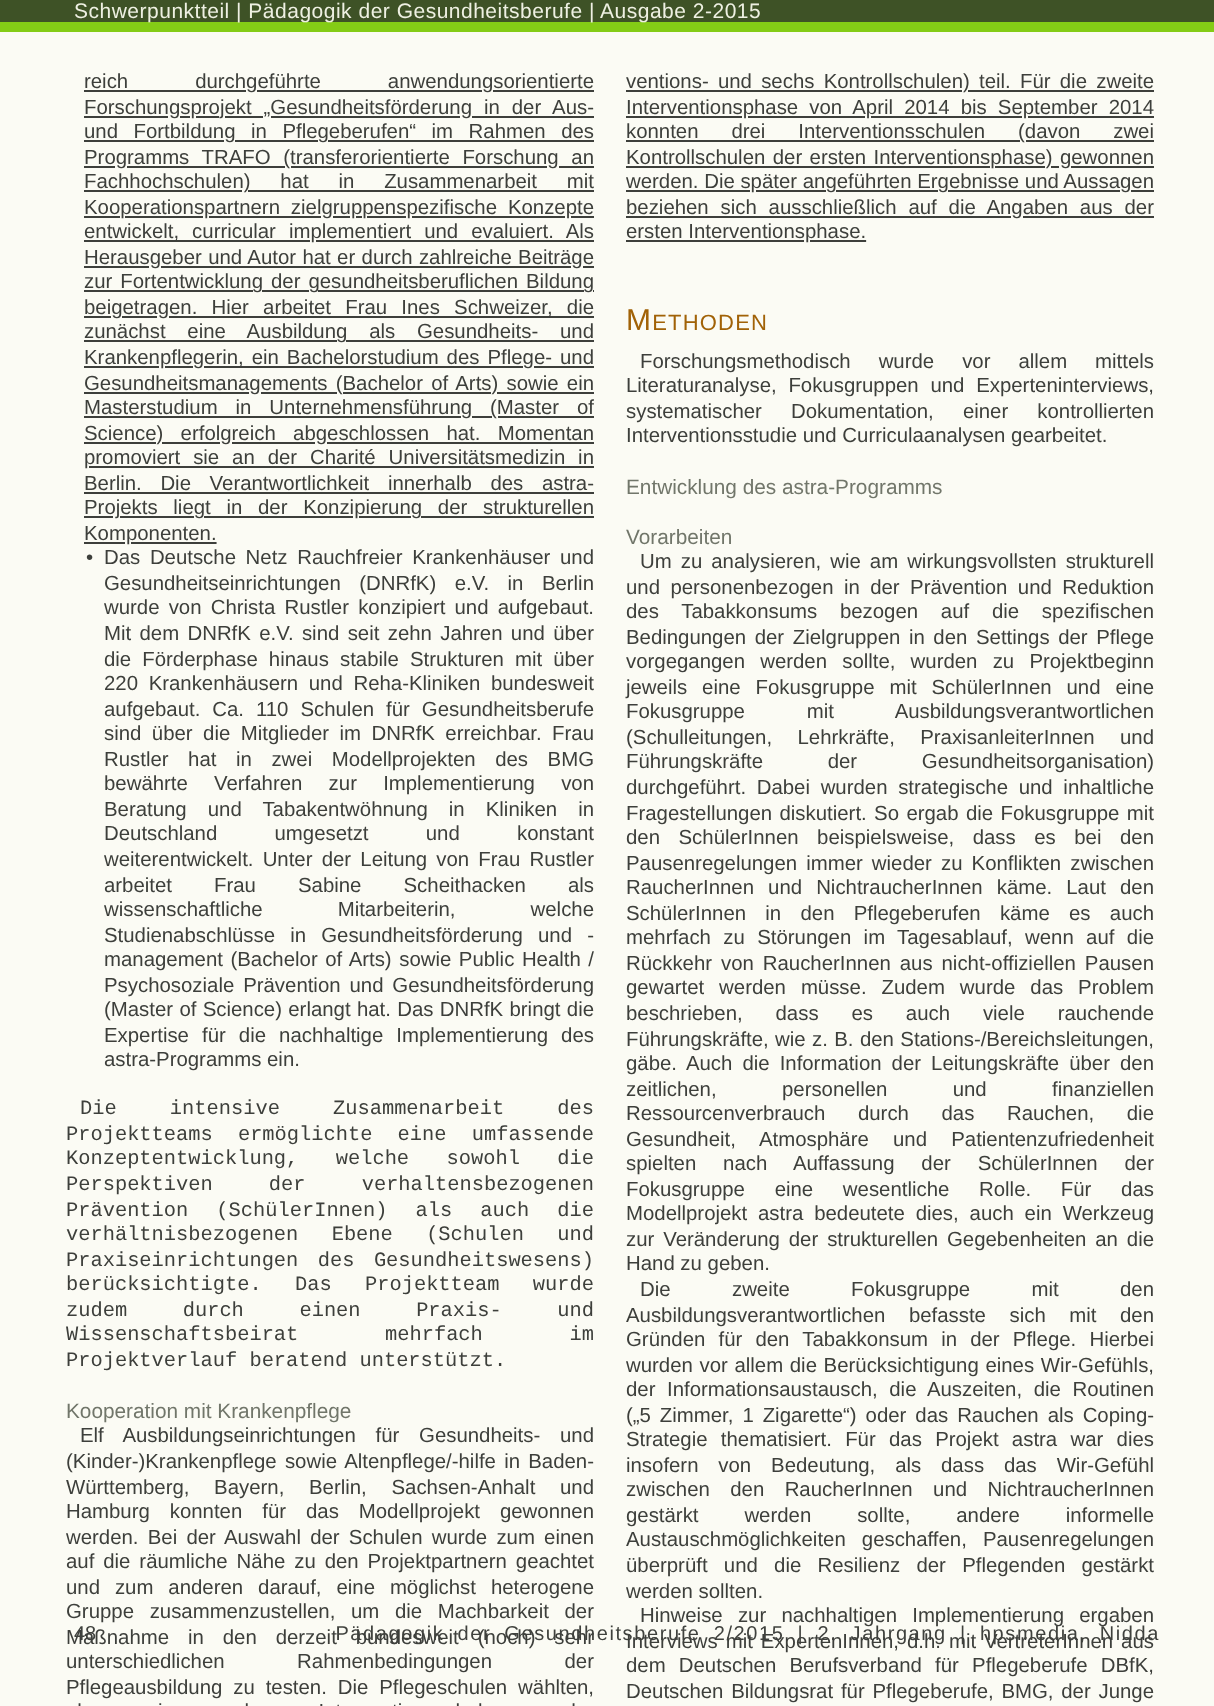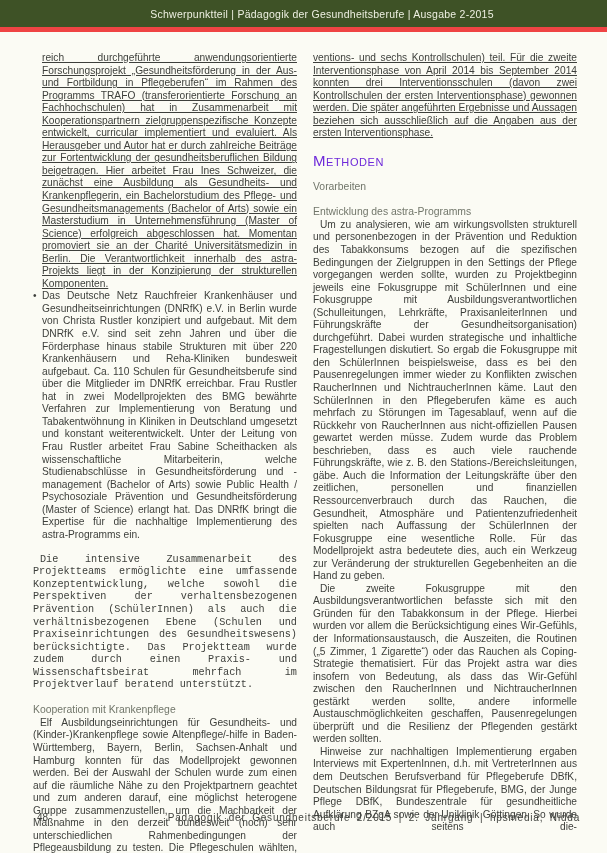--- a/index.html
+++ b/index.html
@@ -9,27 +9,26 @@
   .page {
     position: relative;
     width: 607px;
     height: 853px;
     background: #fbfbf4;
     overflow: hidden;
   }
 
   
   .header-bar {
-    height: 32px;
+    height: 16px;
     background: #3e5226;
-    border-bottom: 5px solid #ef4444;
+    border-bottom: 5px solid #84cc16;
     display: flex;
     align-items: center;
     padding-left: 37px;
-    justify-content: center;
   }
   .header-bar .header-text {
     color: #eef0e2;
     font-size: 10.5px;
     letter-spacing: 0.25px;
   }
 
   
   .content {
     display: flex;
@@ -43,36 +42,36 @@
     font-size: 10.2px;
     line-height: 12.55px;
     text-align: justify;
     hyphens: auto;
     -webkit-hyphens: auto;
   }
 
   .para { text-indent: 7px; }
   .para.no-indent { text-indent: 0; text-decoration: underline; }
   .list-block { margin-left: 9px; }
-  .bullet-item { position: relative; }
+  .bullet-item { position: relative; margin-left: 10px; }
   .bullet-item::before {
     content: "\2022";
     position: absolute;
     left: -9px;
     top: 0;
   }
   .flush-last { text-align-last: justify; }
 
   .section-heading {
     font-variant: small-caps;
     font-size: 15px;
     line-height: 16px;
-    color: #6d28d9;
+    color: #a16207;
     letter-spacing: 0.6px;
-    margin-top: 13px;
+    margin-top: 29px;
     margin-bottom: 7px;
     text-align: left;
     text-indent: 0;
   }
   .subsection-heading {
     color: #71766a;
     font-size: 10.4px;
     margin-top: 12.5px;
     text-align: left;
     text-indent: 0;
@@ -118,22 +117,23 @@
       </div>
       <div class="para gap-before">Die intensive Zusammenarbeit des Projektteams ermöglichte eine umfassende Konzeptentwicklung, welche sowohl die Perspektiven der verhaltensbezogenen Prävention (SchülerInnen) als auch die verhältnisbezogenen Ebene (Schulen und Praxiseinrichtungen des Gesundheitswesens) berücksichtigte. Das Projektteam wurde zudem durch einen Praxis- und Wissenschaftsbeirat mehrfach im Projektverlauf beratend unterstützt.</div>
       <div class="subsection-heading">Kooperation mit Krankenpflege</div>
       <div class="para">Elf Ausbildungseinrichtungen für Gesundheits- und (Kinder-)Krankenpflege sowie Altenpflege/-hilfe in Baden-Württemberg, Bayern, Berlin, Sachsen-Anhalt und Hamburg konnten für das Modellprojekt gewonnen werden. Bei der Auswahl der Schulen wurde zum einen auf die räumliche Nähe zu den Projektpartnern geachtet und zum anderen darauf, eine möglichst heterogene Gruppe zusammenzustellen, um die Machbarkeit der Maßnahme in den derzeit bundesweit (noch) sehr unterschiedlichen Rahmenbedingungen der Pflegeausbildung zu testen. Die Pflegeschulen wählten, ob sie als Interventionsschule oder (Wartelisten-)Kontrollschule teilnehmen.</div>
 
     </div>
 
     <div class="col">
       <div class="para no-indent">ventions- und sechs Kontrollschulen) teil. Für die zweite Interventionsphase von April 2014 bis September 2014 konnten drei Interventionsschulen (davon zwei Kontrollschulen der ersten Interventionsphase) gewonnen werden. Die später angeführten Ergebnisse und Aussagen beziehen sich ausschließlich auf die Angaben aus der ersten Interventionsphase.</div>
       <div class="section-heading">Methoden</div>
+      <div class="para">Forschungsmethodisch wurde vor allem mittels Literaturanalyse, Fokusgruppen und Experteninterviews, systematischer Dokumentation, einer kontrollierten Interventionsstudie und Curriculaanalysen gearbeitet.</div>
+      <div class="subsection-heading">Entwicklung des astra-Programms</div>
       <div class="subsection-heading">Vorarbeiten</div>
-      <div class="subsection-heading">Entwicklung des astra-Programms</div>
       <div class="para">Um zu analysieren, wie am wirkungsvollsten strukturell und personenbezogen in der Prävention und Reduktion des Tabakkonsums bezogen auf die spezifischen Bedingungen der Zielgruppen in den Settings der Pflege vorgegangen werden sollte, wurden zu Projektbeginn jeweils eine Fokusgruppe mit SchülerInnen und eine Fokusgruppe mit Ausbildungsverantwortlichen (Schulleitungen, Lehrkräfte, PraxisanleiterInnen und Führungskräfte der Gesundheitsorganisation) durchgeführt. Dabei wurden strategische und inhaltliche Fragestellungen diskutiert. So ergab die Fokusgruppe mit den SchülerInnen beispielsweise, dass es bei den Pausenregelungen immer wieder zu Konflikten zwischen RaucherInnen und NichtraucherInnen käme. Laut den SchülerInnen in den Pflegeberufen käme es auch mehrfach zu Störungen im Tagesablauf, wenn auf die Rückkehr von RaucherInnen aus nicht-offiziellen Pausen gewartet werden müsse. Zudem wurde das Problem beschrieben, dass es auch viele rauchende Führungskräfte, wie z. B. den Stations-/Bereichsleitungen, gäbe. Auch die Information der Leitungskräfte über den zeitlichen, personellen und finanziellen Ressourcenverbrauch durch das Rauchen, die Gesundheit, Atmosphäre und Patientenzufriedenheit spielten nach Auffassung der SchülerInnen der Fokusgruppe eine wesentliche Rolle. Für das Modellprojekt astra bedeutete dies, auch ein Werkzeug zur Veränderung der strukturellen Gegebenheiten an die Hand zu geben.</div>
       <div class="para">Die zweite Fokusgruppe mit den Ausbildungsverantwortlichen befasste sich mit den Gründen für den Tabakkonsum in der Pflege. Hierbei wurden vor allem die Berücksichtigung eines Wir-Gefühls, der Informationsaustausch, die Auszeiten, die Routinen („5 Zimmer, 1 Zigarette“) oder das Rauchen als Coping-Strategie thematisiert. Für das Projekt astra war dies insofern von Bedeutung, als dass das Wir-Gefühl zwischen den RaucherInnen und NichtraucherInnen gestärkt werden sollte, andere informelle Austauschmöglichkeiten geschaffen, Pausenregelungen überprüft und die Resilienz der Pflegenden gestärkt werden sollten.</div>
       <div class="para flush-last">Hinweise zur nachhaltigen Implementierung ergaben Interviews mit ExpertenInnen, d.h. mit VertreterInnen aus dem Deutschen Berufsverband für Pflegeberufe DBfK, Deutschen Bildungsrat für Pflegeberufe, BMG, der Junge Pflege DBfK, Bundeszentrale für gesundheitliche Aufklärung BZgA sowie der Uniklinik Göttingen. So wurde auch seitens die-</div>
     </div>
 
   </div>
 
   <div class="footer">
     <span class="page-number">48</span>
     <span class="footer-text">Pädagogik der Gesundheitsberufe 2/2015 | 2. Jahrgang | hpsmedia, Nidda</span>

